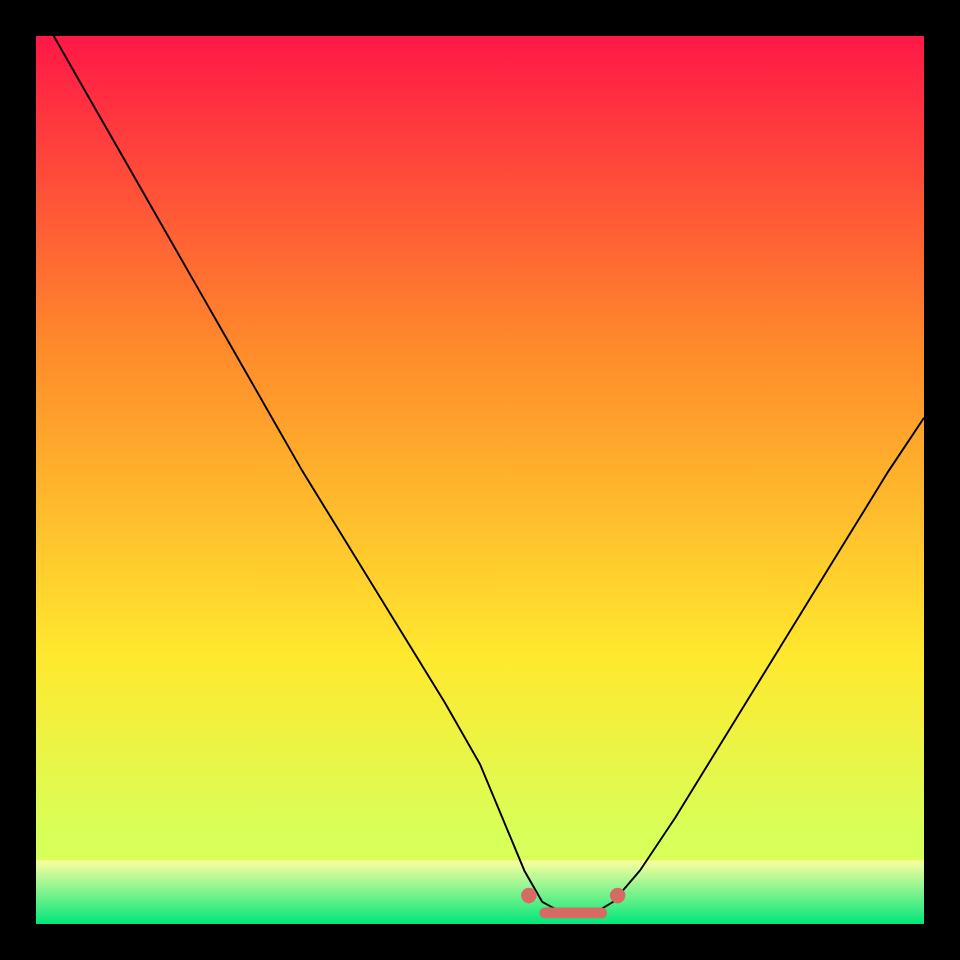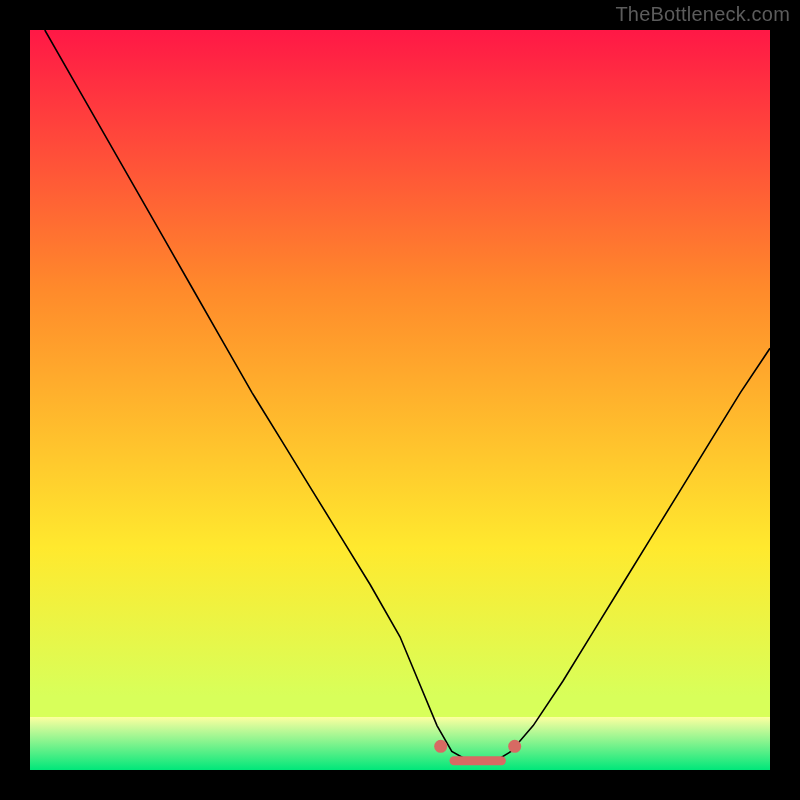--- a/index.html
+++ b/index.html
@@ -37,21 +37,20 @@
   .plot svg {
     display: block;
     width: 740px;
     height: 740px;
   }
 </style>
 </head>
 <body>
 
 <div class="frame">
-  <div class="attribution">TheBottleneck.com</div>
 
   <div class="plot">
     <svg id="chart-svg" viewBox="0 0 740 740" preserveAspectRatio="none">
       <defs>
         <linearGradient id="bg-grad" x1="0" y1="0" x2="0" y2="1">
           <stop id="g0" offset="0%" stop-color="#ff1846"></stop>
           <stop id="g1" offset="35%" stop-color="#ff8a2b"></stop>
           <stop id="g2" offset="70%" stop-color="#ffe92e"></stop>
           <stop id="g3" offset="90%" stop-color="#d8ff5a"></stop>
         </linearGradient>

